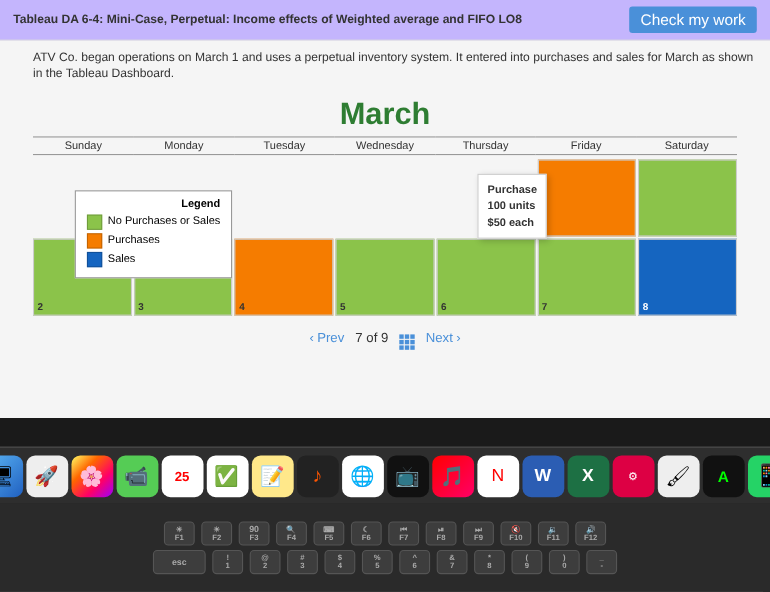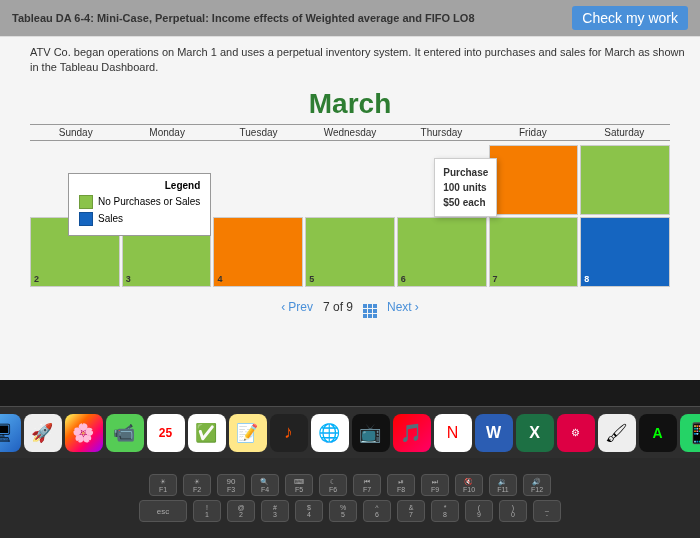--- a/index.html
+++ b/index.html
@@ -19,21 +19,21 @@
       background: #f5f5f5;
       position: relative;
     }
 
     
     .top-bar {
       display: flex;
       justify-content: space-between;
       align-items: center;
       padding: 6px 12px;
-      background: #a3a3a3;
+      background: #c4b5fd;
       border-bottom: 1px solid #ddd;
     }
 
     .top-bar-title {
       font-size: 11px;
       font-weight: 600;
       color: #333;
       flex: 1;
     }
 
@@ -260,20 +260,21 @@
       flex-direction: column;
       align-items: center;
       justify-content: center;
       gap: 4px;
     }
 
     .key-row {
       display: flex;
       gap: 6px;
       align-items: center;
+      font-weight: bold;
     }
 
     .key {
       background: #3d3d3d;
       border: 1px solid #555;
       border-radius: 4px;
       color: #aaa;
       font-size: 7px;
       text-align: center;
       display: flex;
@@ -360,20 +361,24 @@
           <div class="cal-cell blue">
             <span class="cell-number" style="color:white;">8</span>
           </div>
         </div>
 
         <div class="legend-box">
           <div class="legend-title">Legend</div>
           <div class="legend-item">
             <div class="legend-color" style="background:#8bc34a;"></div>
             <span>No Purchases or Sales</span>
+          </div>
+          <div class="legend-item">
+            <div class="legend-color" style="background:#f57c00;"></div>
+            <span>Purchases</span>
           </div>
           <div class="legend-item">
             <div class="legend-color" style="background:#1565c0;"></div>
             <span>Sales</span>
           </div>
         </div>
       </div>
     </div>
 
     <div class="pagination">

